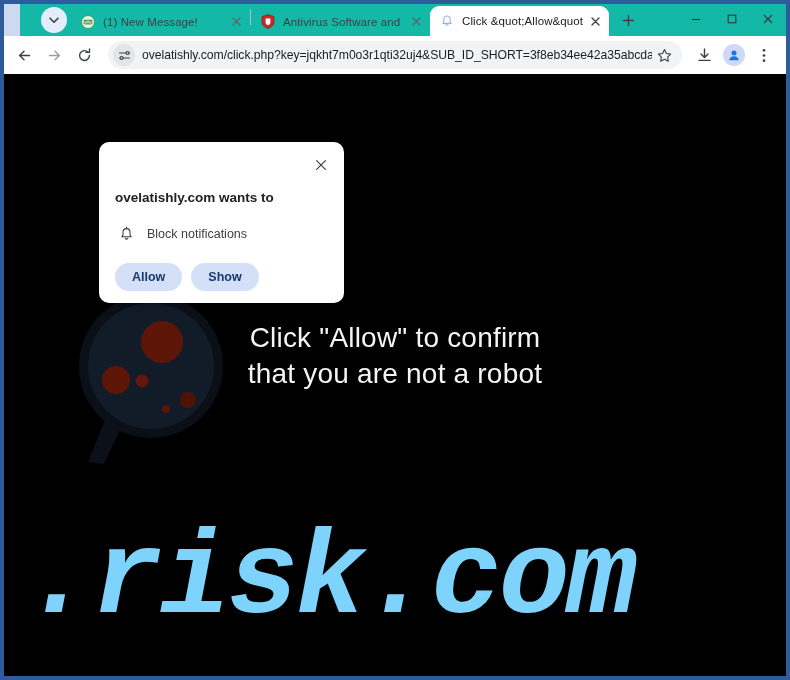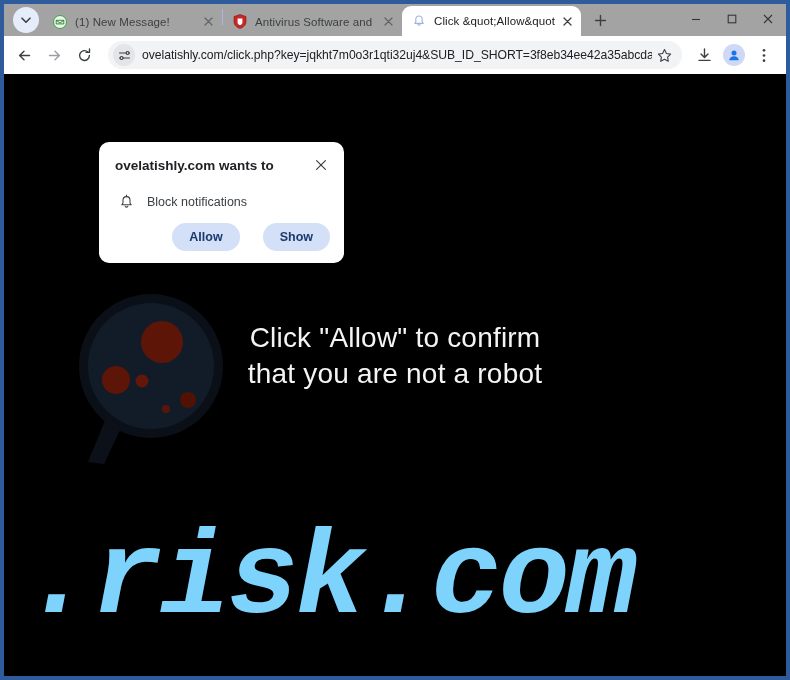--- a/index.html
+++ b/index.html
@@ -16,26 +16,27 @@
     inset: 0;
     border: 4px solid #2d5b9b;
     background: #ccd9f0;
     display: flex;
     flex-direction: column;
   }
 
   
   .tabstrip {
     height: 32px;
-    background: #a3a3a3;
+    background: #14b8a6;
     display: flex;
     align-items: flex-end;
-    padding-left: 6px;
+    padding-left: 18px;
     flex: 0 0 auto;
     position: relative;
+    margin-left: 16px;
   }
   .tabsearch {
     width: 26px; height: 26px;
     margin: 0 4px 3px 3px;
     border-radius: 13px;
     background: #e6edfa;
     display: flex; align-items: center; justify-content: center;
     flex: 0 0 auto;
     cursor: pointer;
   }
@@ -245,42 +246,43 @@
     display: flex;
     align-items: flex-start;
   }
   .perm-title {
     flex: 1 1 auto;
     font-size: 13.5px;
     font-weight: 700;
     color: #202124;
     line-height: 1.3;
     padding-top: 1px;
+    margin-top: 32px;
   }
   .perm-close {
     width: 18px; height: 18px;
     flex: 0 0 18px;
     display: flex; align-items: center; justify-content: center;
     cursor: pointer;
     margin-left: 6px;
   }
   .perm-row {
     display: flex;
     align-items: center;
     margin-top: 18px;
     padding-left: 2px;
   }
   .perm-row .bell { width: 18px; height: 18px; flex: 0 0 18px; margin-right: 12px;
     display:flex; align-items:center; justify-content:center; }
   .perm-row .lbl { font-size: 12.5px; color: #3c4043; }
   .perm-actions {
     display: flex;
-    justify-content: flex-end;
-    gap: 23px;
-    margin-top: 12px;
+    justify-content: flex-start;
+    gap: 9px;
+    margin-top: 20px;
   }
   .perm-btn {
     background: #d3e0f8;
     color: #1b3a6b;
     border: none;
     border-radius: 16px;
     height: 28px;
     padding: 0 17px;
     font-size: 12.5px;
     font-weight: 700;

